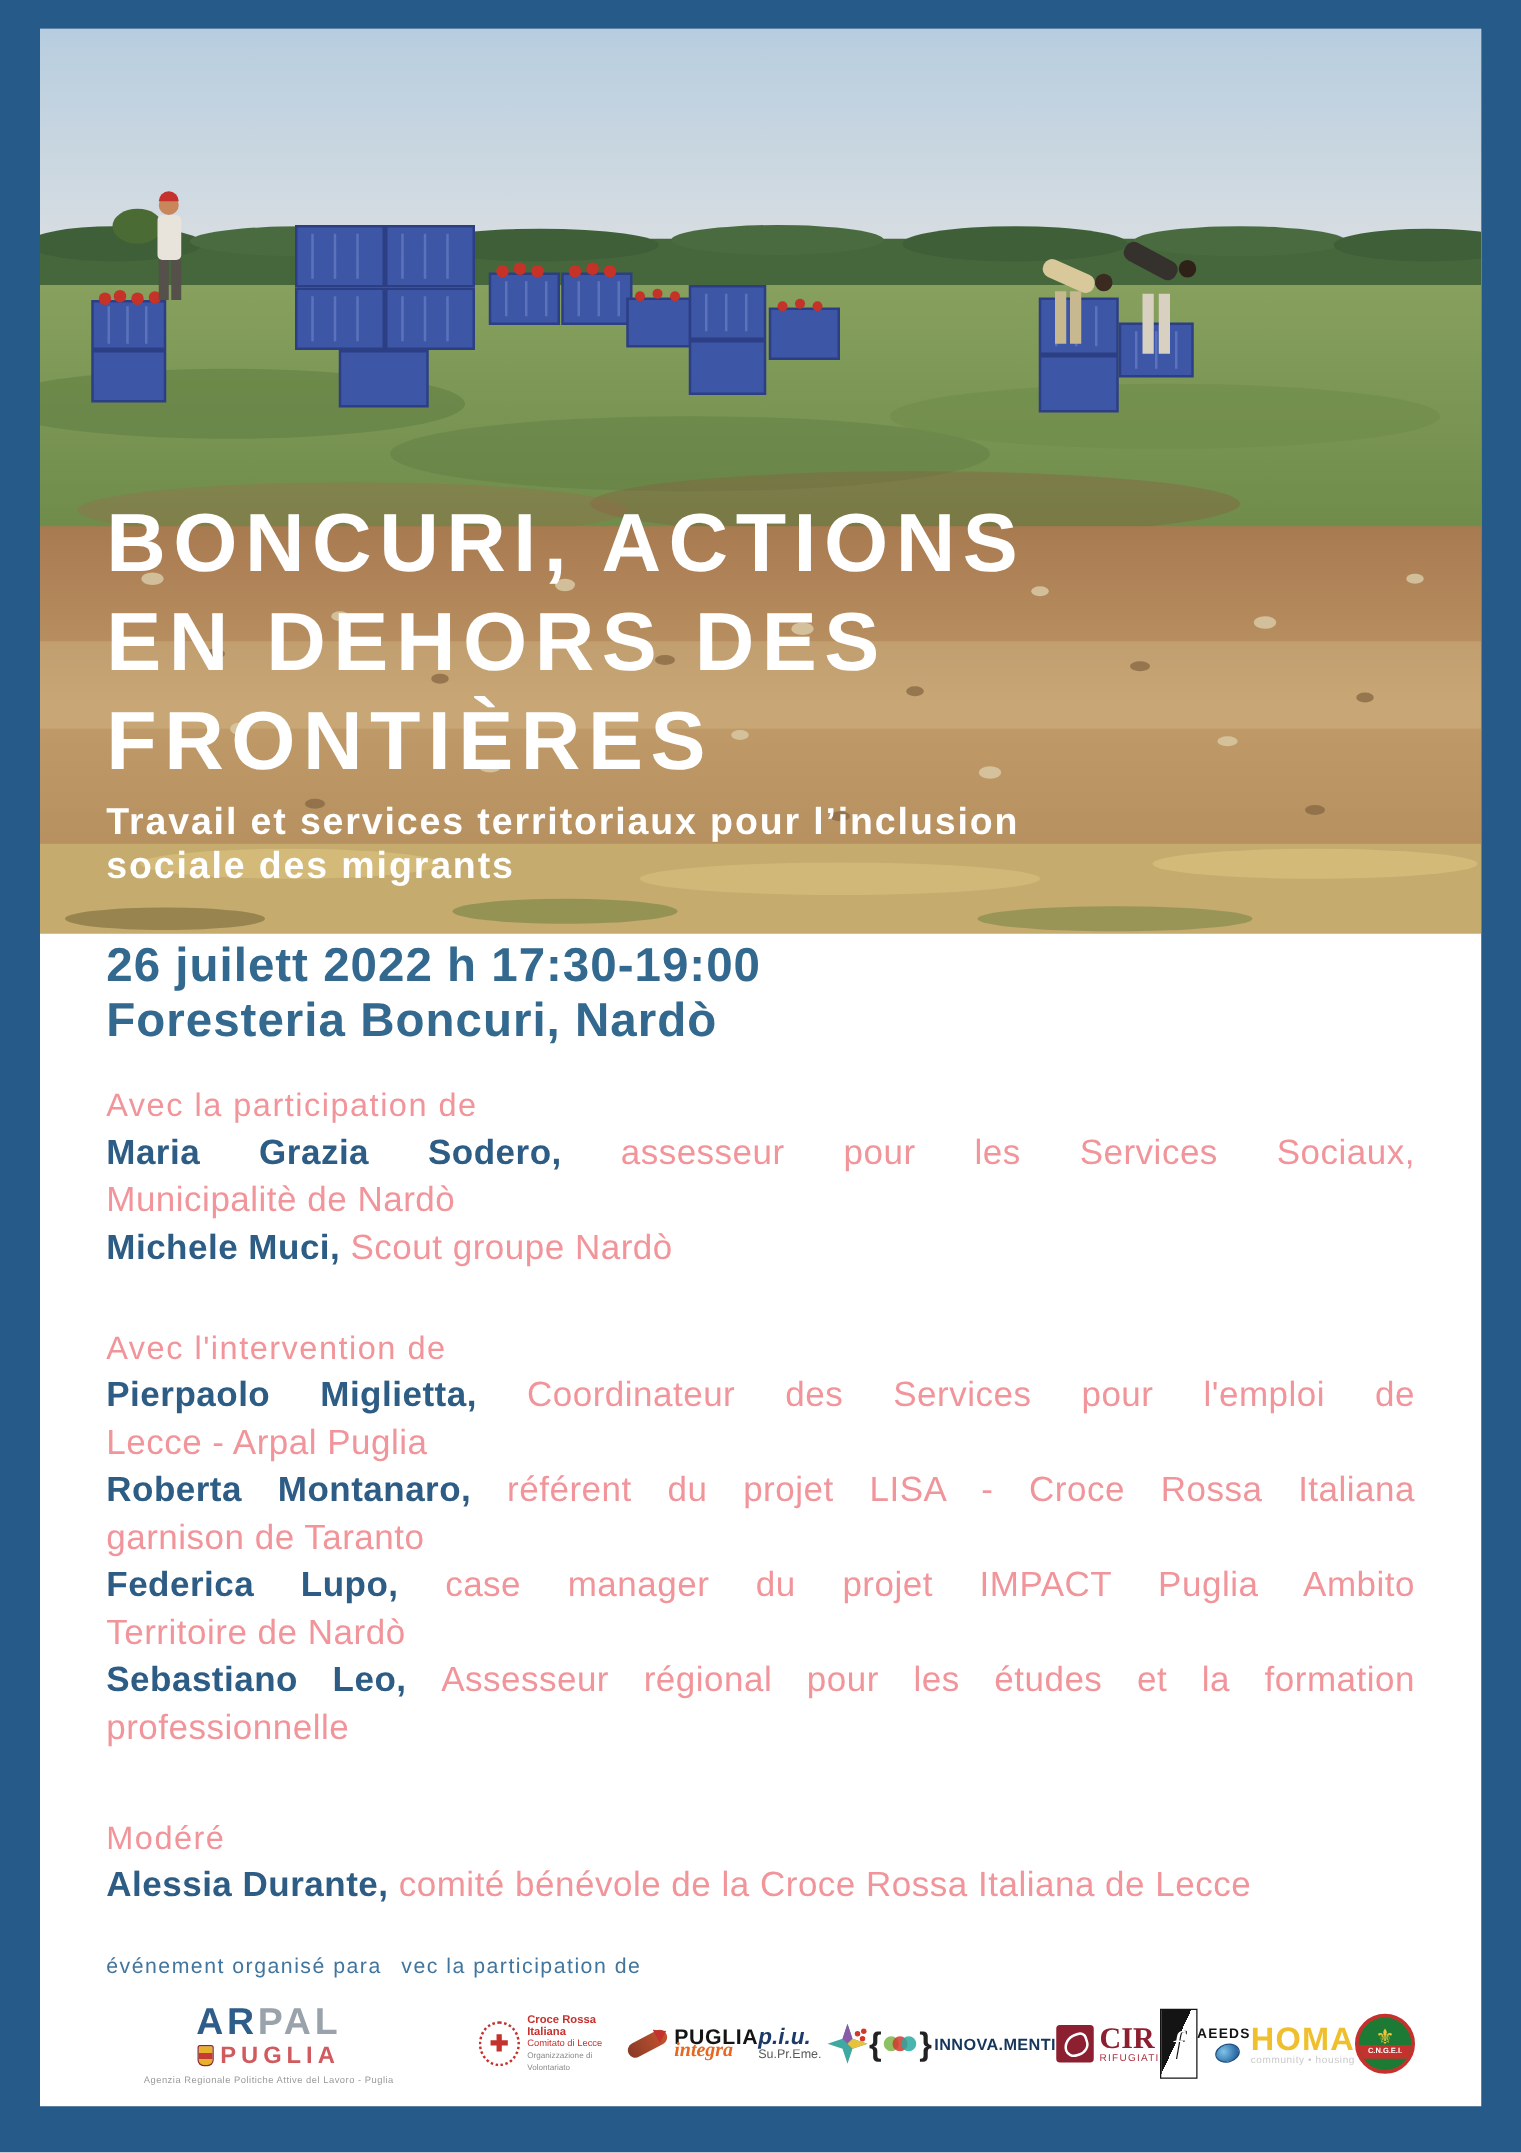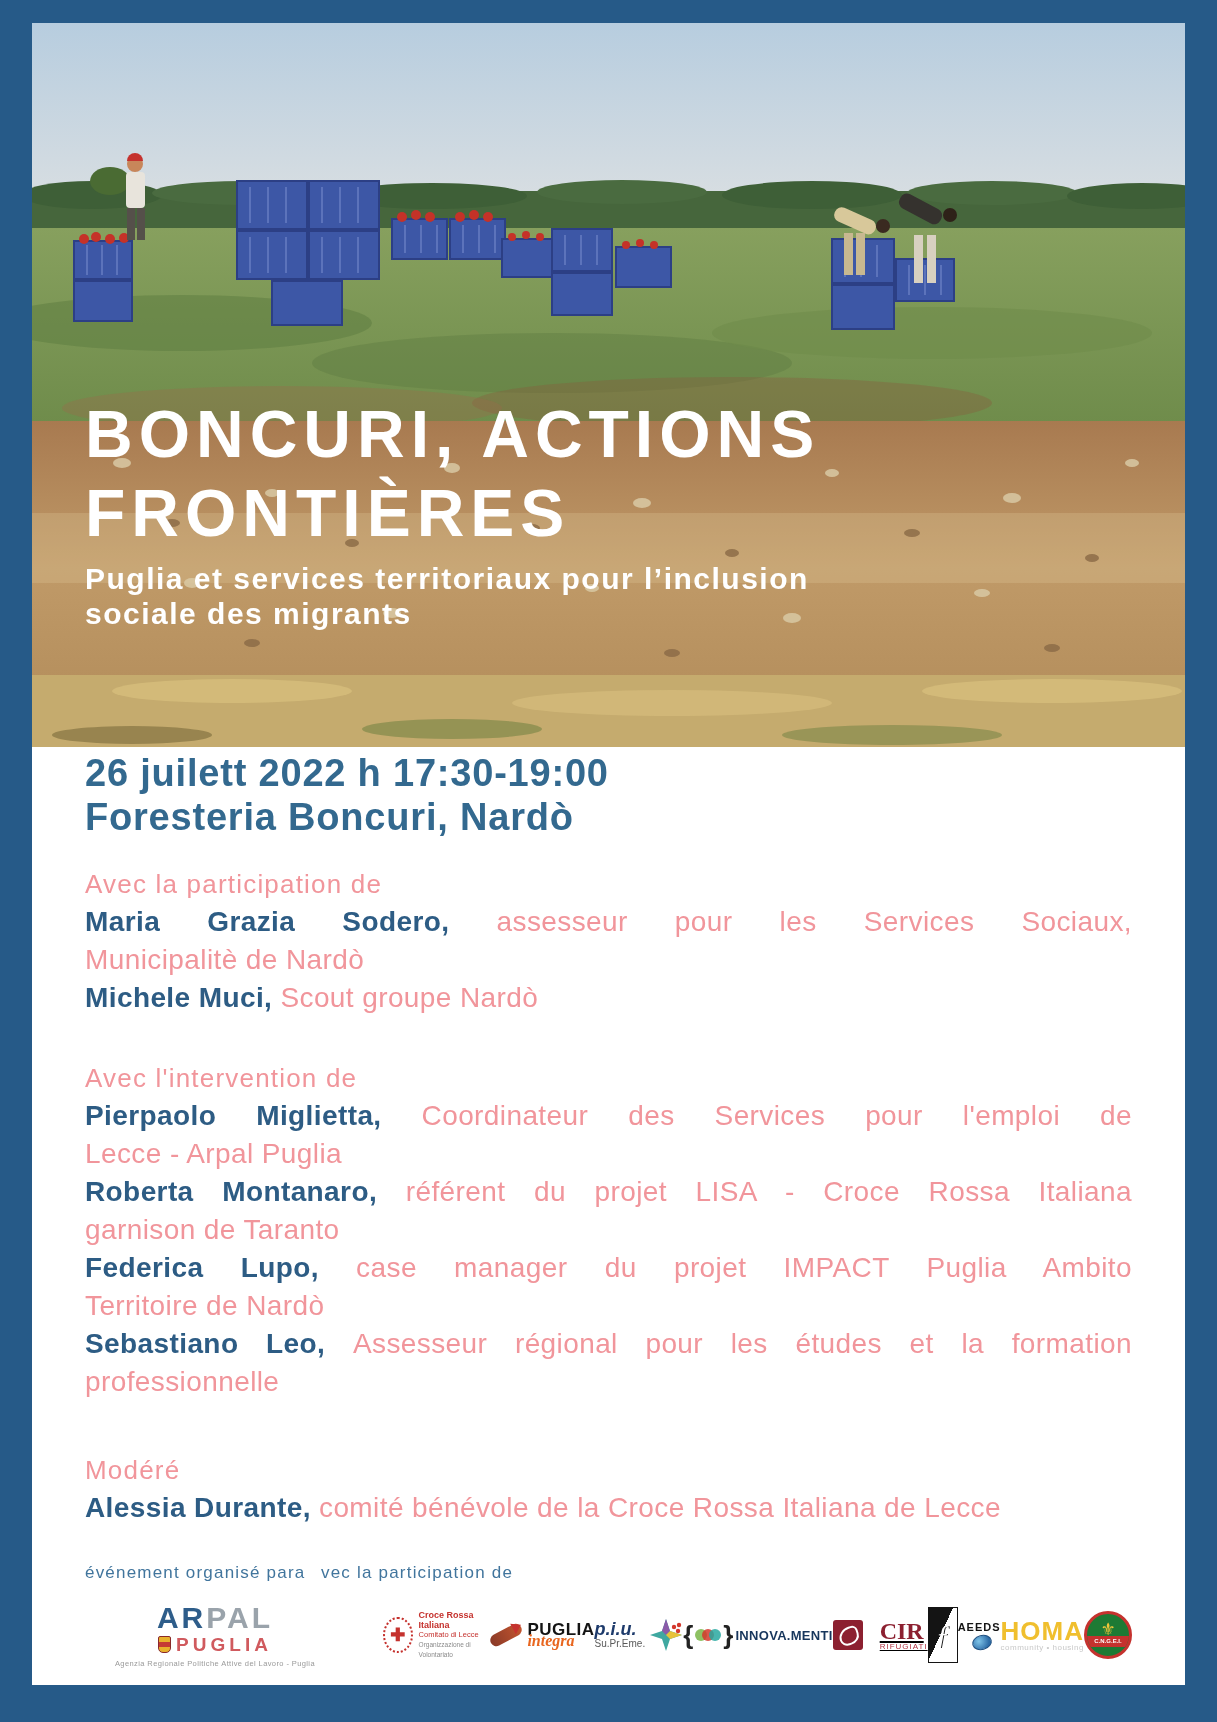--- a/index.html
+++ b/index.html
@@ -94,21 +94,21 @@
   .innova { gap:2px; }
   .im-brace { font-size:26px; font-weight:700; color:#222; line-height:26px; }
   .im-dots { display:inline-flex; width:26px; height:18px; position:relative; }
   .im-dots i { position:absolute; width:12px; height:12px; border-radius:50%; opacity:.85; }
   .im-dot-g { left:0;  top:3px; background:#7ab648; }
   .im-dot-r { left:7px; top:3px; background:#d3372c; }
   .im-dot-c { left:14px; top:3px; background:#28a8a0; }
   .im-label { color:#17365c; font-size:13px; font-weight:700; letter-spacing:0.3px; }
 
   
-  .cir { gap:17px;text-decoration:underline; }
+  .cir { gap:5px; }
   .cir-mark { width:30px; height:30px; background:#8c2030; border-radius:3px; position:relative; }
   .cir-mark::after { content:""; position:absolute; left:6px; top:7px; width:16px; height:14px;
                      border:2px solid #ffffff; border-radius:60% 30% 50% 40%;
                      transform:rotate(-18deg); }
   .cir-top { color:#8c2030; font-size:24px; font-weight:700; line-height:22px;
              font-family:"Liberation Serif", serif; }
   .cir-bottom { color:#b03040; font-size:8px; letter-spacing:1px; line-height:9px; }
 
   
   .forumf { }
@@ -286,24 +286,25 @@
           <ellipse cx="1020" cy="668" rx="130" ry="12" fill="#d8c07e" opacity="0.7"></ellipse>
           <ellipse cx="420" cy="706" rx="90" ry="10" fill="#6d7f3f" opacity="0.55"></ellipse>
           <ellipse cx="860" cy="712" rx="110" ry="10" fill="#6d7f3f" opacity="0.5"></ellipse>
           <ellipse cx="100" cy="712" rx="80" ry="9" fill="#7a6a3a" opacity="0.6"></ellipse>
         </g>
       </svg>
 
       <div class="photo-overlay">
         <div class="photo-title">
           <div class="title-line">BONCURI, ACTIONS</div>
+          <div class="title-line">EN DEHORS DES</div>
           <div class="title-line">FRONTIÈRES</div>
         </div>
         <div class="subtitle">
-          <div class="subtitle-line">Puglia et services territoriaux pour l’inclusion</div>
+          <div class="subtitle-line">Travail et services territoriaux pour l’inclusion</div>
           <div class="subtitle-line">sociale des migrants</div>
         </div>
       </div>
     </div>
 
     <div class="content">
 
       <div class="date-block">
         <div class="date-line">26 juilett 2022 h 17:30-19:00</div>
         <div class="venue-line">Foresteria Boncuri, Nardò</div>

